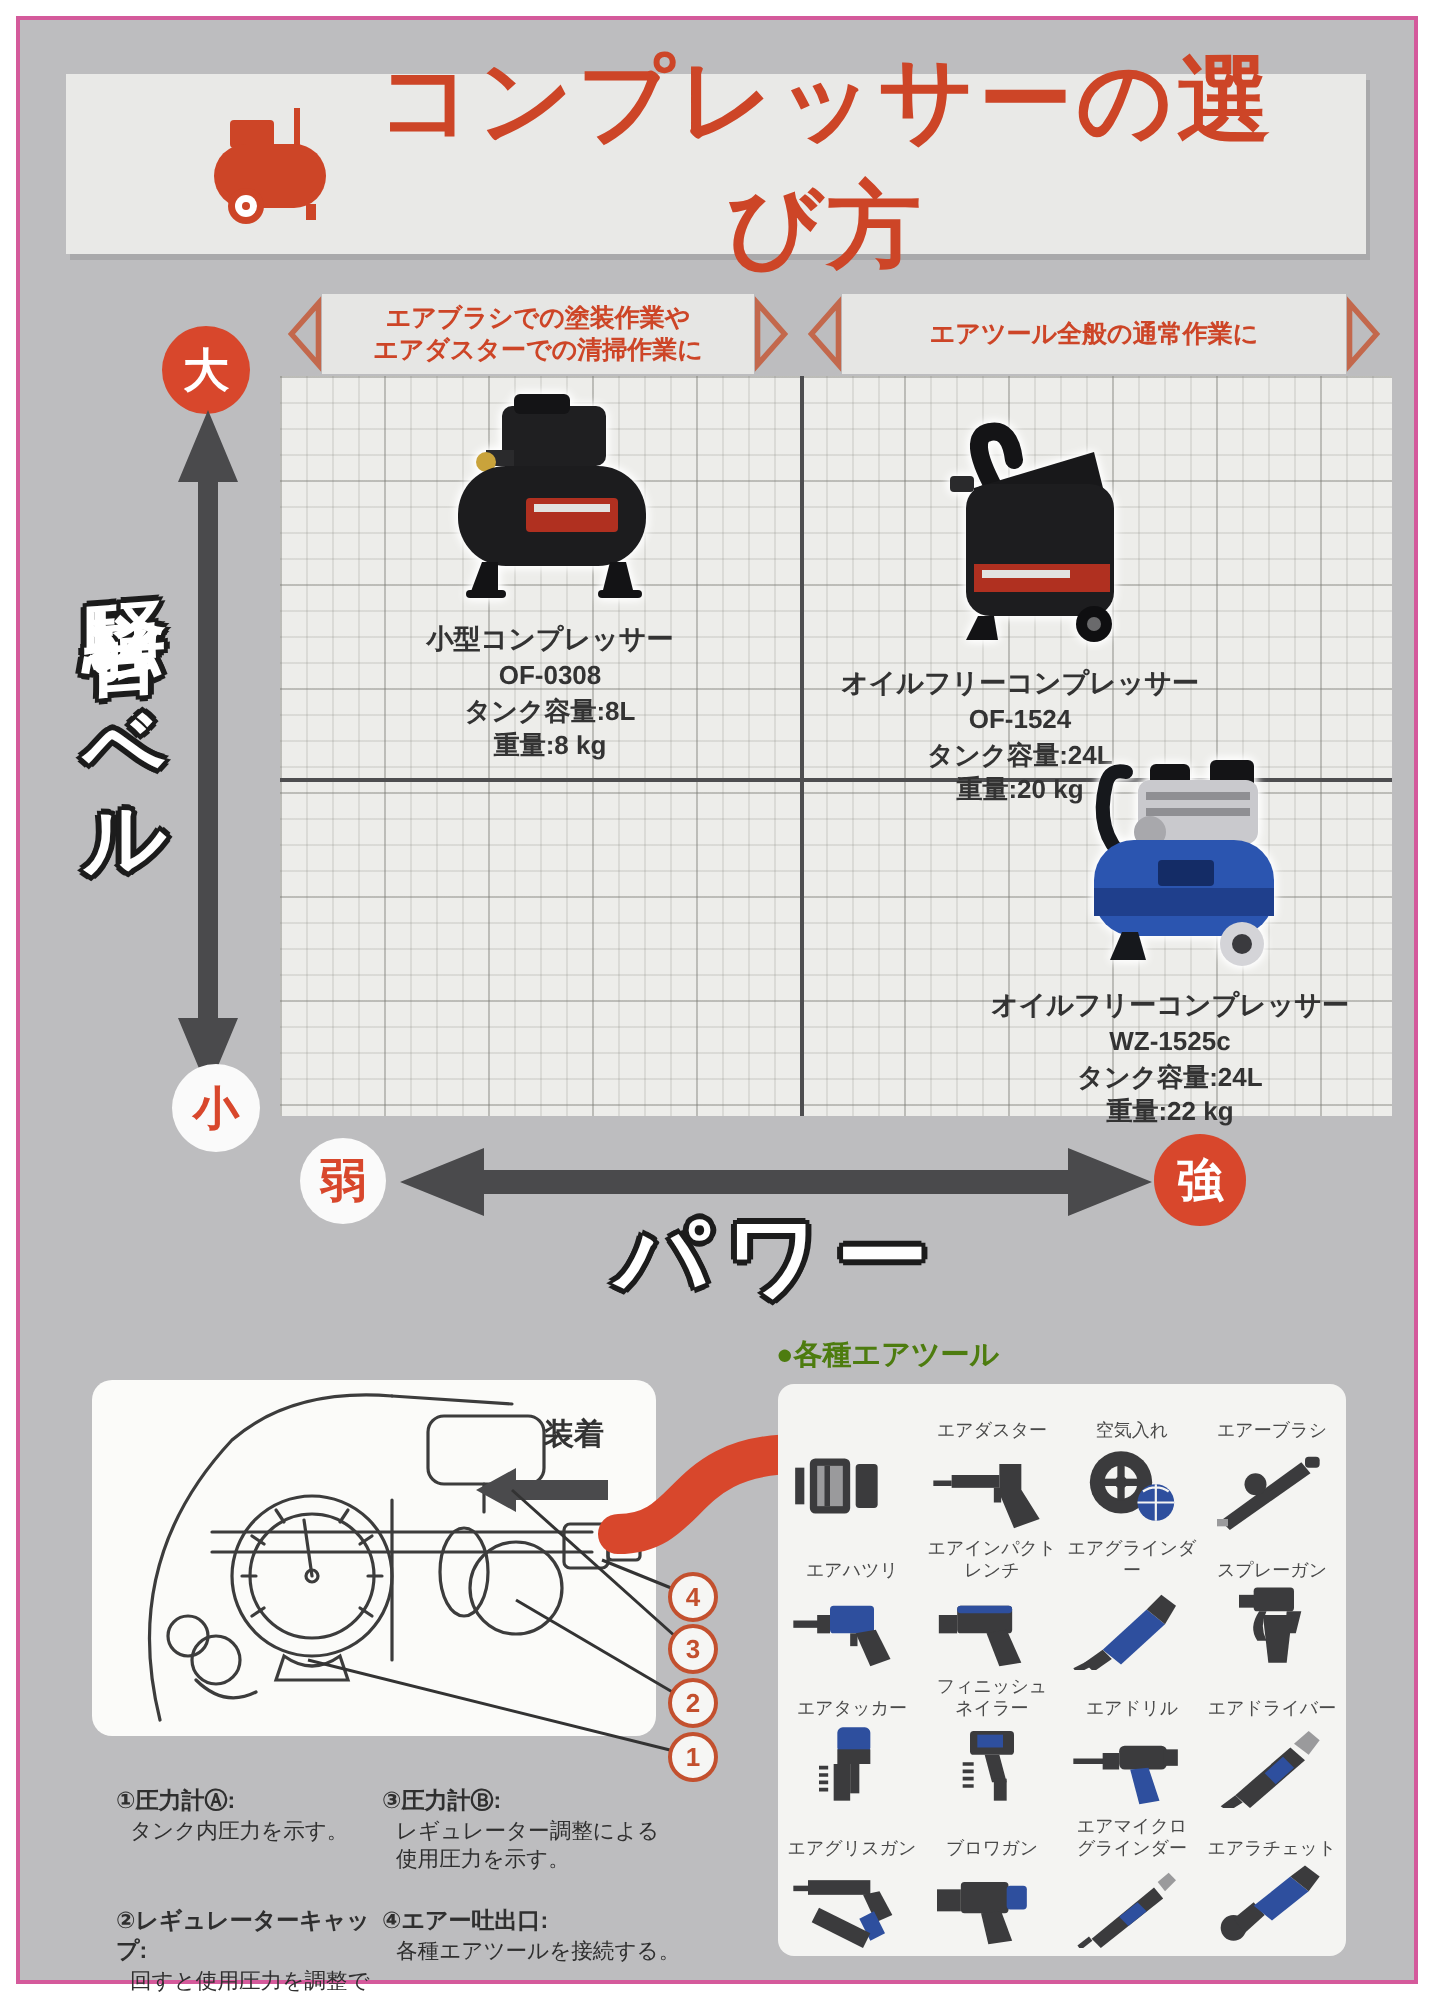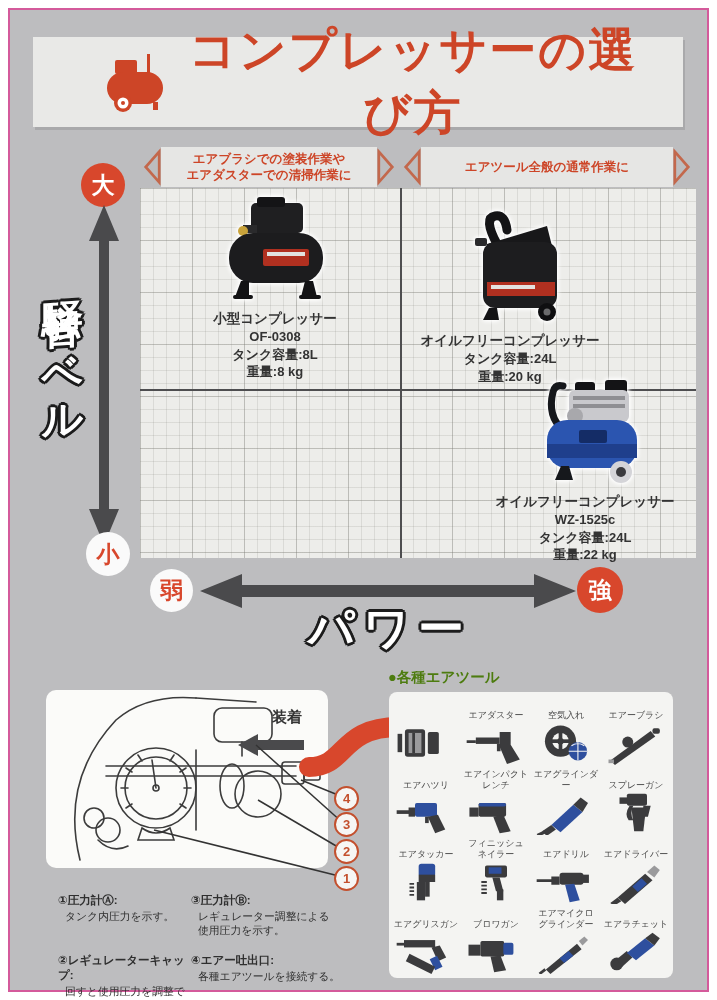--- a/index.html
+++ b/index.html
@@ -166,20 +166,21 @@
       <polygon points="52,34 112,16 120,48 52,52" fill="#18181a"></polygon>
       <rect x="48" y="32" width="74" height="66" rx="12" fill="#1d1d1f"></rect>
       <rect x="52" y="72" width="68" height="14" fill="#b03020"></rect>
       <rect x="56" y="75" width="44" height="4" fill="#e2e2e0"></rect>
       <circle cx="112" cy="102" r="9" fill="#0f0f11"></circle>
       <circle cx="112" cy="102" r="3.5" fill="#6a6a6c"></circle>
       <polygon points="54,98 48,110 64,110 62,98" fill="#131315"></polygon>
       <rect x="40" y="28" width="12" height="8" rx="2" fill="#2a2a2c"></rect>
     </svg>
     <div class="p-name">オイルフリーコンプレッサー</div>
+    <div class="p-line">OF-1524</div>
     <div class="p-line">タンク容量:24L</div>
     <div class="p-line">重量:20 kg</div>
   </div>
 
   <div class="product" style="left:465px;top:378px;width:240px;">
     <svg width="145" height="108" viewBox="0 0 145 108">
       <rect x="62" y="4" width="20" height="12" rx="3" fill="#141416"></rect>
       <rect x="92" y="2" width="22" height="14" rx="3" fill="#141416"></rect>
       <rect x="56" y="12" width="60" height="32" rx="6" fill="#c9c9cd"></rect>
       <rect x="60" y="18" width="52" height="4" fill="#8f8f93"></rect>

